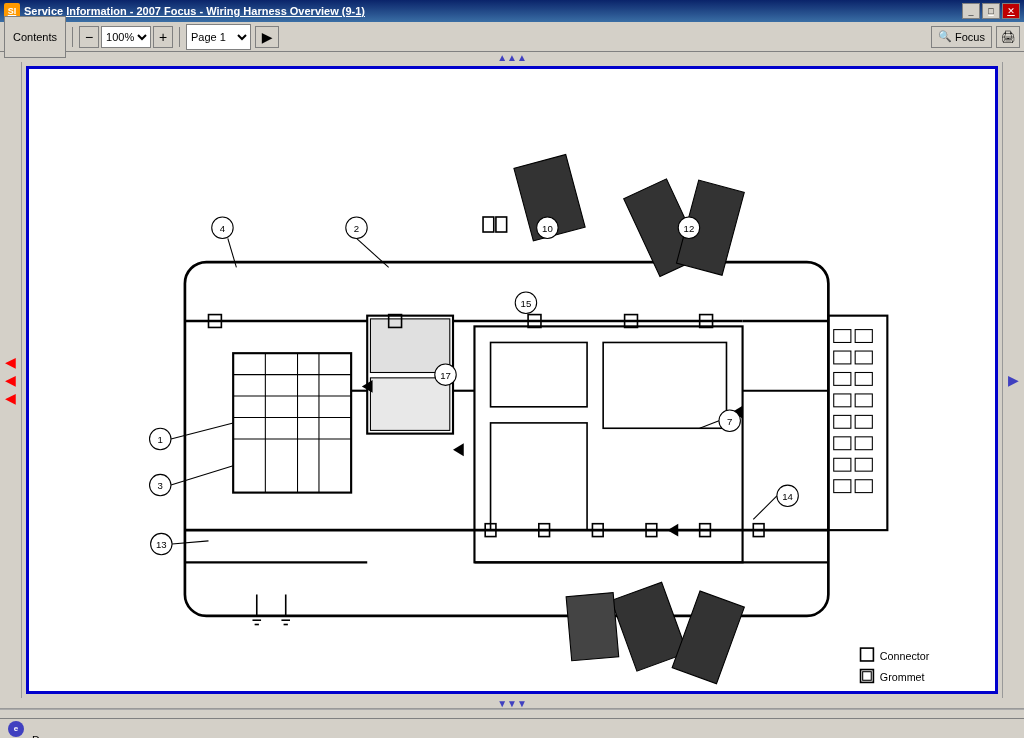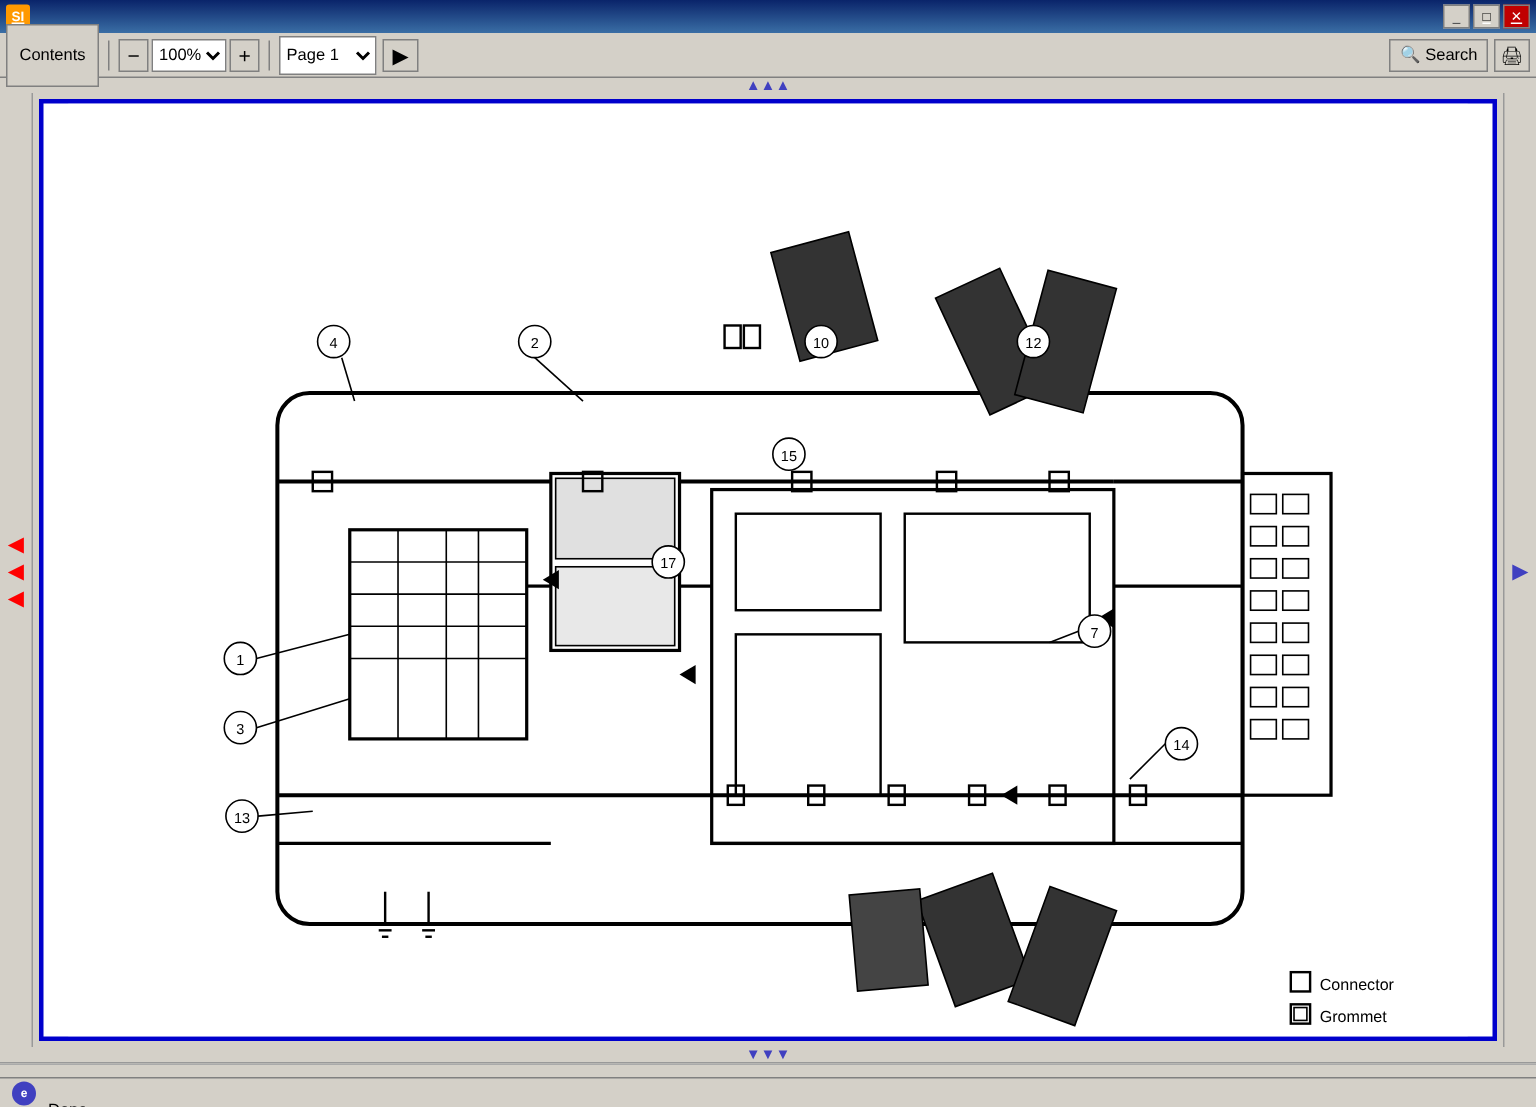--- a/index.html
+++ b/index.html
@@ -270,20 +270,21 @@
       font-size: 11px;
       margin-top: 22px;
     }
   </style>
 </head>
 <body>
 
 <div class="title-bar">
   <div class="title-bar-left">
     <div class="title-bar-icon">SI</div>
+    <span class="title-bar-text">Service Information - 2007 Focus - Wiring Harness Overview (9-1)</span>
   </div>
   <div class="title-bar-controls">
     <div class="title-btn">_</div>
     <div class="title-btn maximize">□</div>
     <div class="title-btn close">✕</div>
   </div>
 </div>
 
 <div class="toolbar">
   <button class="toolbar-btn">Contents</button>
@@ -300,21 +301,21 @@
   </div>
   <div class="toolbar-divider"></div>
   <select class="page-select">
     <option>Page 1</option>
     <option>Page 2</option>
   </select>
   <div class="nav-arrow">▶</div>
   <div class="toolbar-right">
     <button class="search-btn">
       <span>🔍</span>
-      <span>Search</span>
+      <span>Focus</span>
     </button>
     <div class="print-btn">
       <span>🖨</span>
     </div>
   </div>
 </div>
 
 <div class="nav-tabs-top">
   <span class="nav-triangle">▲▲▲</span>
 </div>

